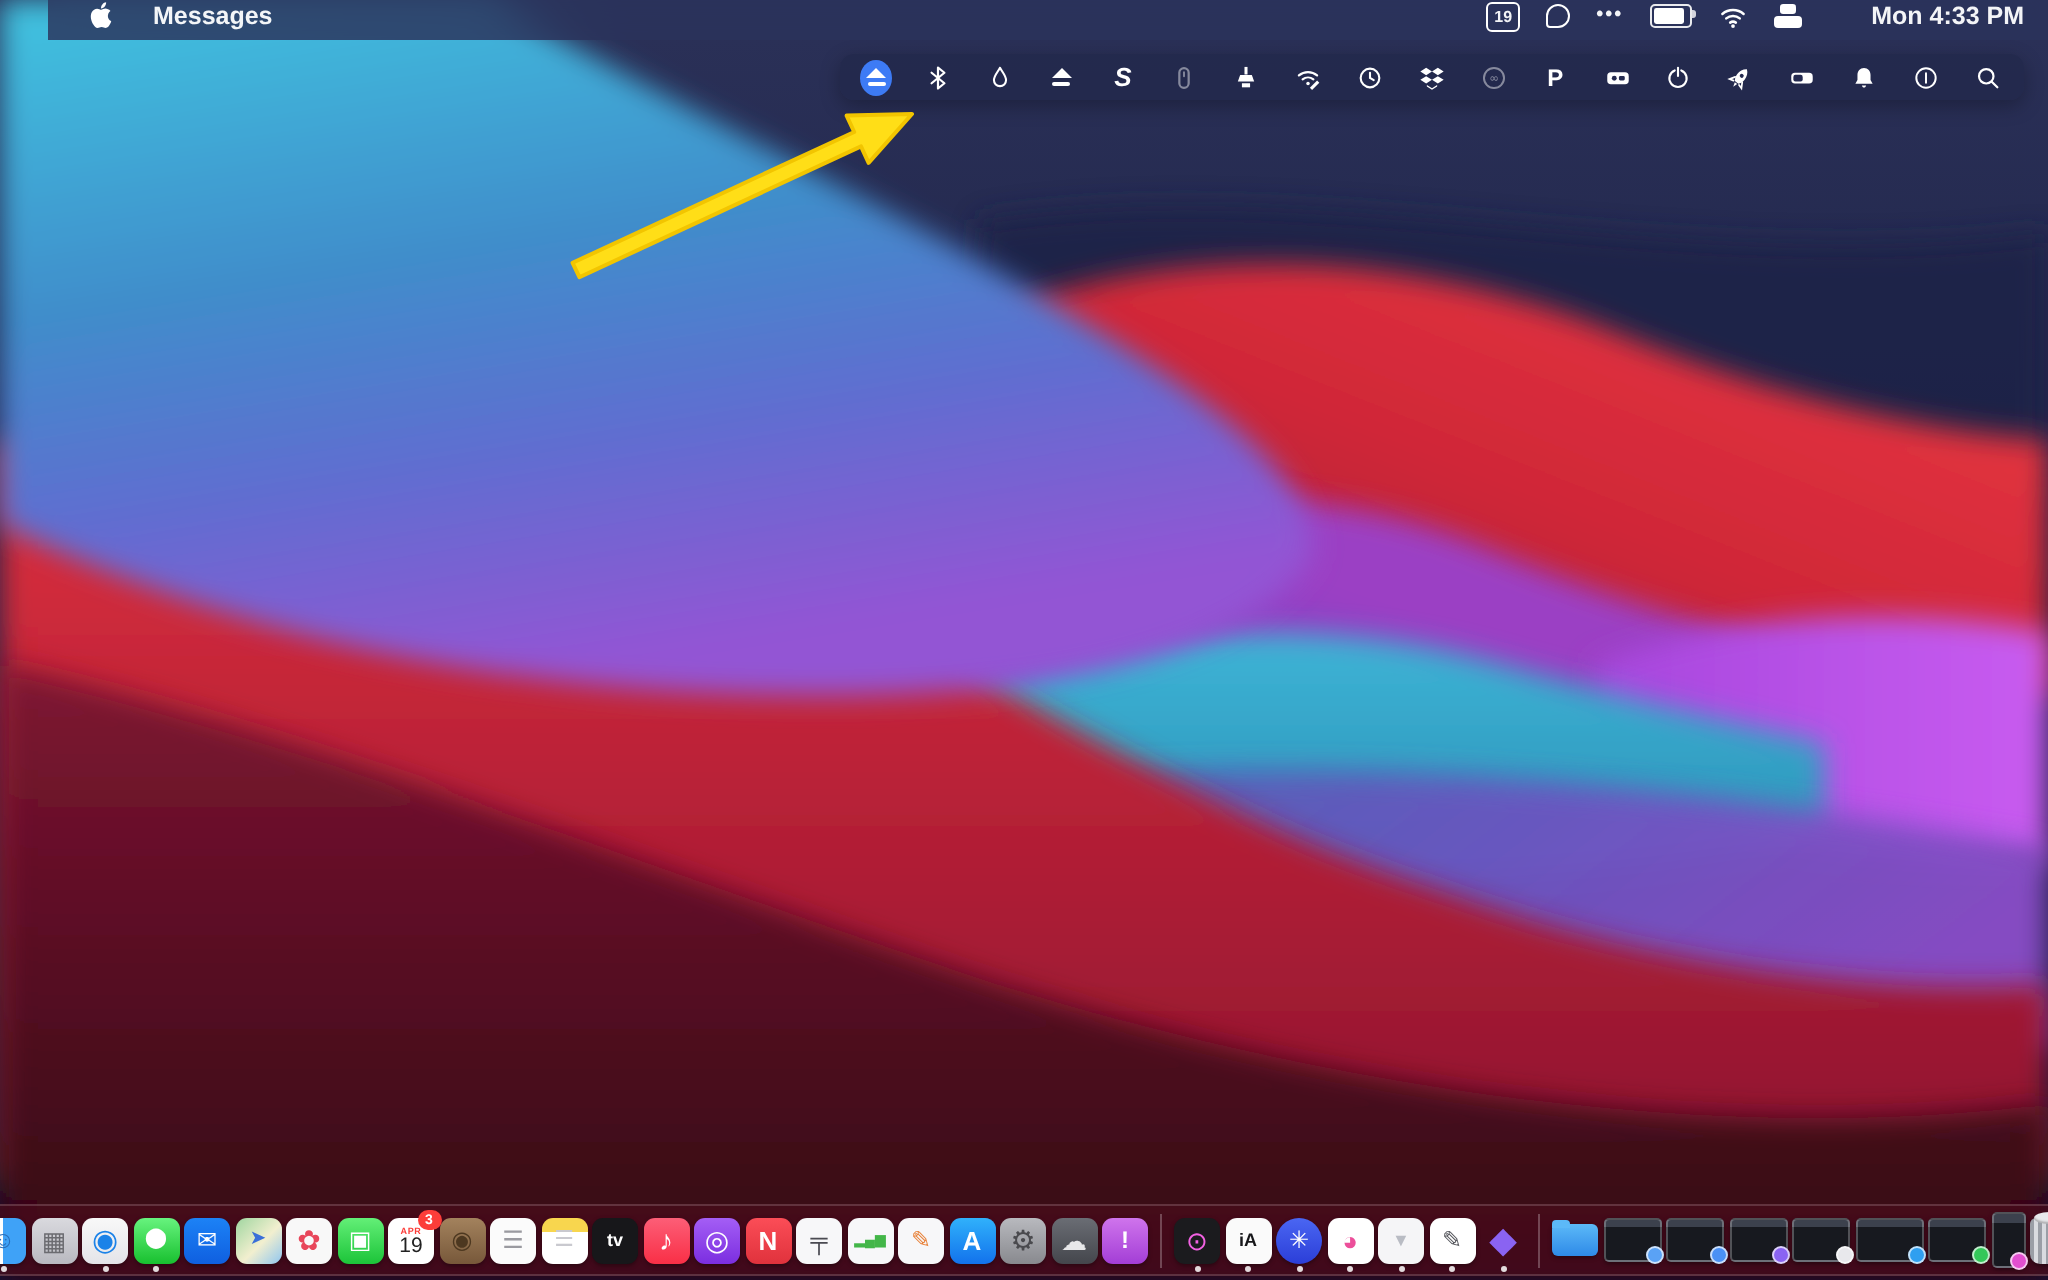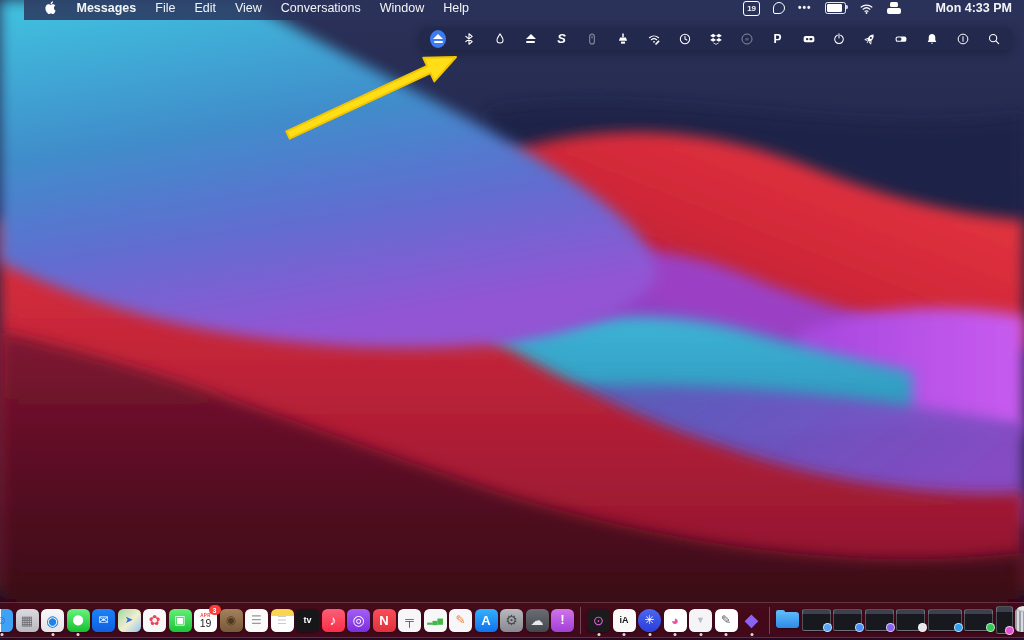--- a/index.html
+++ b/index.html
@@ -154,28 +154,20 @@
   </svg>
 
   <div id="menubar">
     <div class="mb-left">
       <span class="apple">
         <svg width="13" height="15" viewBox="0 0 20 24">
           <path fill="#fff" d="M15.5 12.6c0-2.5 2-3.7 2.1-3.8-1.2-1.7-3-1.9-3.6-1.9-1.5-.2-3 .9-3.8.9-.8 0-2-.9-3.3-.9-1.7 0-3.3 1-4.2 2.6-1.8 3.1-.5 7.7 1.3 10.2.9 1.2 1.9 2.6 3.2 2.6 1.3-.1 1.8-.8 3.3-.8s2 .8 3.3.8c1.4 0 2.3-1.2 3.1-2.5.9-1.4 1.3-2.8 1.3-2.9-.1 0-2.7-1-2.7-4.3zM13 5.2c.7-.9 1.2-2.1 1.1-3.3-1 0-2.3.7-3 1.6-.7.8-1.2 2-1.1 3.2 1.1.1 2.3-.6 3-1.5z"></path>
         </svg>
       </span>
       <span class="mb-item mb-app">Messages</span>
-      <span id="mb-menus" style="display:flex;">
-          <span class="mb-item">File</span>
-          <span class="mb-item">Edit</span>
-          <span class="mb-item">View</span>
-          <span class="mb-item">Conversations</span>
-          <span class="mb-item">Window</span>
-          <span class="mb-item">Help</span>
-        </span>
     </div>
     <div class="mb-right">
       <span class="mi">
           <span class="mi-cal">19</span>
         </span>
       <span class="mi">
           <span class="mi-pick"></span>
         </span>
       <span class="mi mi-dots">•••</span>
       <span class="mi">

